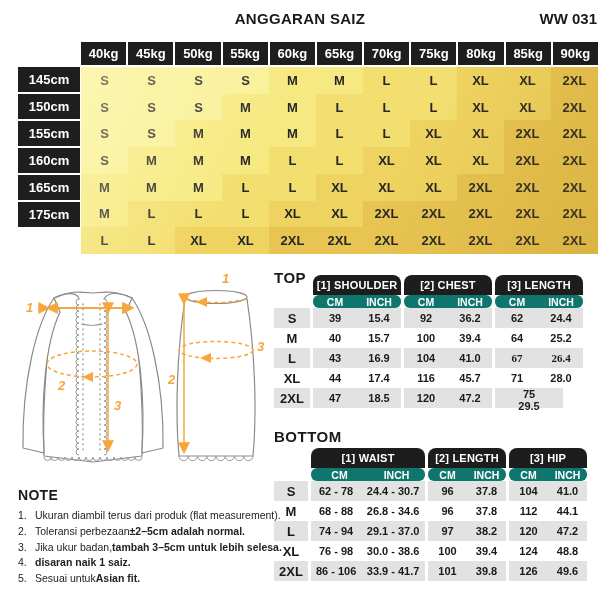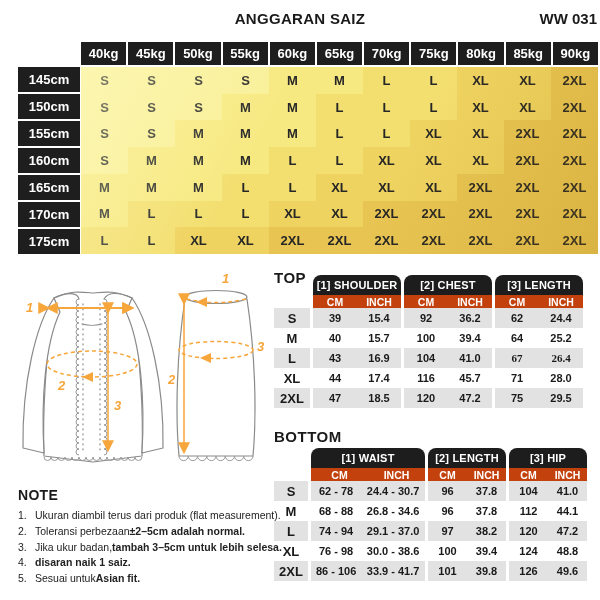--- a/index.html
+++ b/index.html
@@ -34,21 +34,21 @@
   .sect-title{position:absolute;left:0;top:0;font-size:15px;font-weight:bold;letter-spacing:.5px;}
   #top-sect .mtable{margin-top:6px;}
   #bottom-sect .mtable{margin-top:20px;}
   .trow{display:flex;align-items:stretch;}
   .blk{display:flex;box-sizing:border-box;}
   .blk + .blk{margin-left:3px;}
   .lblk{width:36px;justify-content:center;align-items:center;font-weight:bold;font-size:13px;}
   #bottom-table .lblk{width:34px;}
   .pill{height:20px;border-radius:8px 8px 0 0;background:#1d1d1d;color:#fff;
     font-size:11px;font-weight:bold;justify-content:center;align-items:center;letter-spacing:.2px;}
-  .sub{height:13px;background:#c2410c;color:#fff;font-size:10.5px;font-weight:bold;align-items:center;}
+  .sub{height:13px;background:#0f766e;color:#fff;font-size:10.5px;font-weight:bold;align-items:center;border-radius:6px;}
   .sub span{flex:1;text-align:center;}
   .vals{height:20px;font-size:11px;font-weight:bold;color:#1a1a1a;align-items:center;}
   .vals span{flex:1;text-align:center;white-space:nowrap;}
   .drow .lblk{height:20px;}
   .trow.odd .blk{background:#E2E2E2;}
   #bottom-table .g0 span:nth-child(1){flex:0 0 44%;}
   #bottom-table .g0 span:nth-child(2){flex:0 0 56%;}
 
   
   .notes{position:absolute;left:18px;top:487px;width:258px;}
@@ -78,21 +78,20 @@
 
 <div class="matrix">
   <div class="m-left">
     <div class="m-corner"></div>
     <div class="m-heights">
         <div class="hcell">145cm</div>
         <div class="hcell">150cm</div>
         <div class="hcell">155cm</div>
         <div class="hcell">160cm</div>
         <div class="hcell">165cm</div>
-        <div class="hcell">170cm</div>
         <div class="hcell">175cm</div>
       </div>
   </div>
   <div class="m-right">
     <div class="m-weights">
         <div class="wcell">40kg</div>
         <div class="wcell">45kg</div>
         <div class="wcell">50kg</div>
         <div class="wcell">55kg</div>
         <div class="wcell">60kg</div>
@@ -323,21 +322,21 @@
       <div class="trow drow odd">
         <div class="blk lblk">2XL</div>
         <div class="blk vals g0" style="width: 88px;">
           <span>47</span>
           <span>18.5</span>
         </div>
         <div class="blk vals g1" style="width: 88px;">
           <span>120</span>
           <span>47.2</span>
         </div>
-        <div class="blk vals g2" style="width: 88px;">
+        <div class="blk vals g2" style="width: 68px; flex-direction: column;">
           <span>75</span>
           <span>29.5</span>
         </div>
       </div>
     </div>
 </div>
 
 <div class="sect" id="bottom-sect">
   <div class="sect-title">BOTTOM</div>
   <div class="mtable" id="bottom-table">

